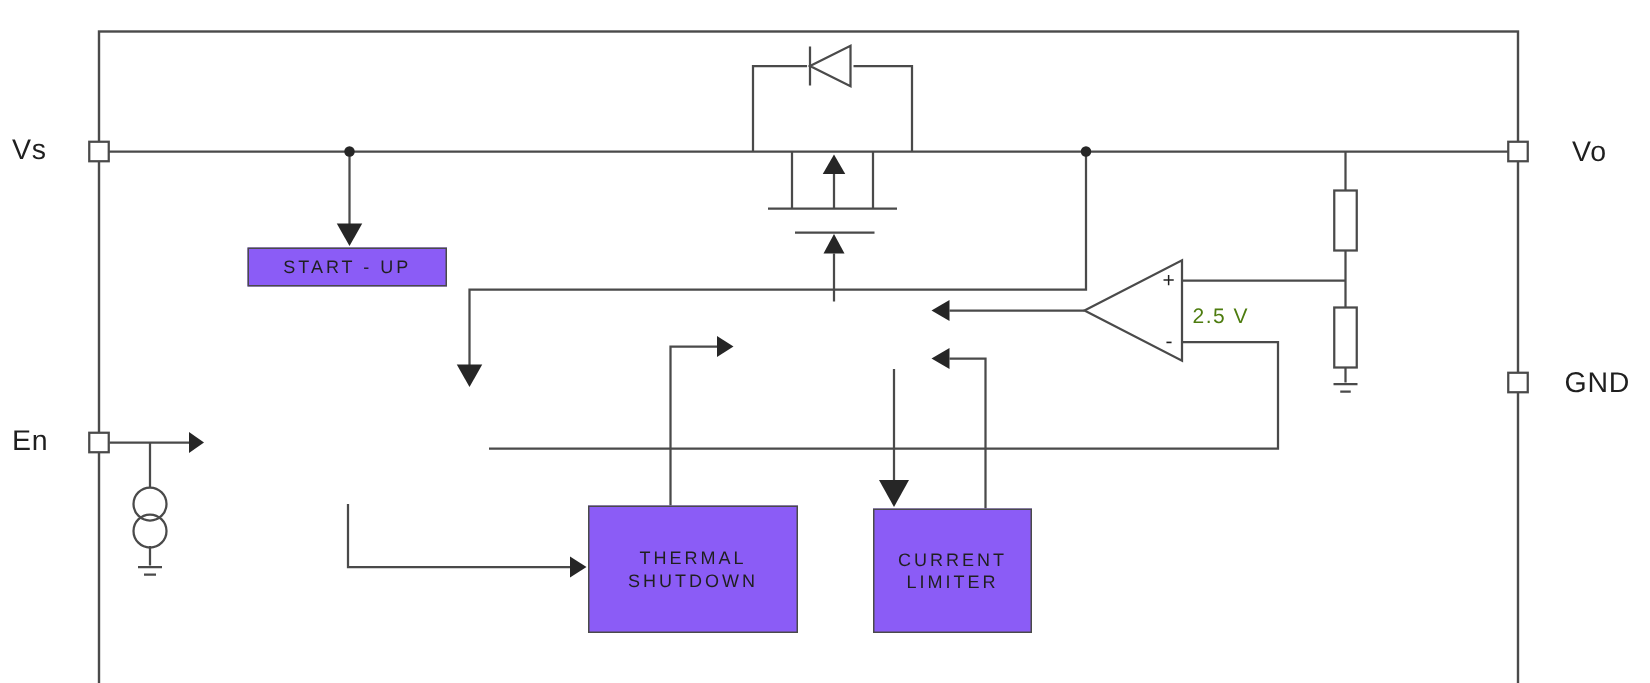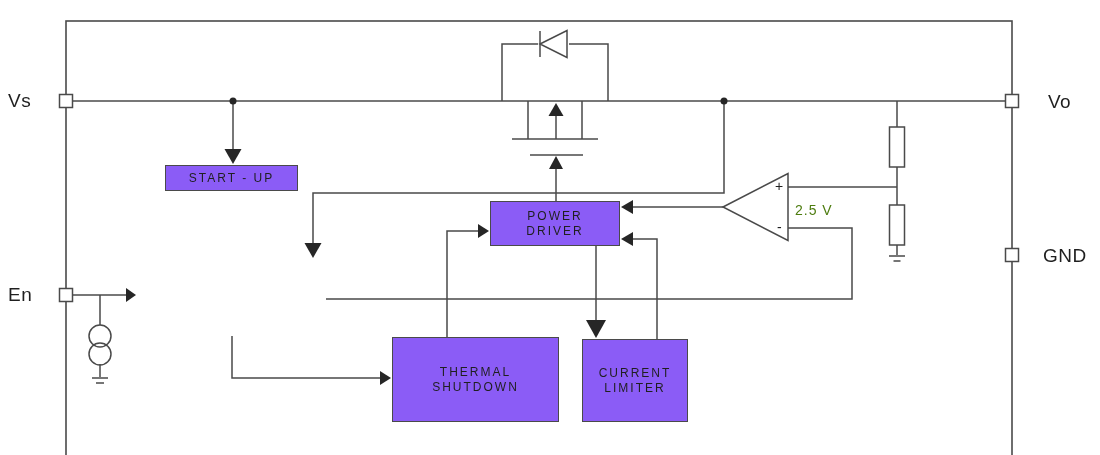--- a/index.html
+++ b/index.html
@@ -106,26 +106,22 @@
   <div class="pin-label" style="left:8px;top:79px">Vs</div>
   <div class="pin-label" style="left:8px;top:273px">En</div>
   <div class="pin-label" style="left:1048px;top:80px">Vo</div>
   <div class="pin-label" style="left:1043px;top:234px">GND</div>
 
   <div class="block" style="left:165px;top:154px;width:133px;height:26px">
     <span>START - UP</span>
   </div>
 
 
-  <div class="block" style="left:490px;top:190px;width:130px;height:45px">
-    <span>POWER</span>
-    <span>DRIVER</span>
-  </div>
 
-  <div class="block" style="left:392px;top:326px;width:167px;height:85px">
+  <div class="block" style="left:392px;top:326px;width:140px;height:85px">
     <span>THERMAL</span>
     <span>SHUTDOWN</span>
   </div>
 
   <div class="block" style="left:582px;top:328px;width:106px;height:83px">
     <span>CURRENT</span>
     <span>LIMITER</span>
   </div>
 
   <div class="amp-sign" style="left:775px;top:168px">+</div>

